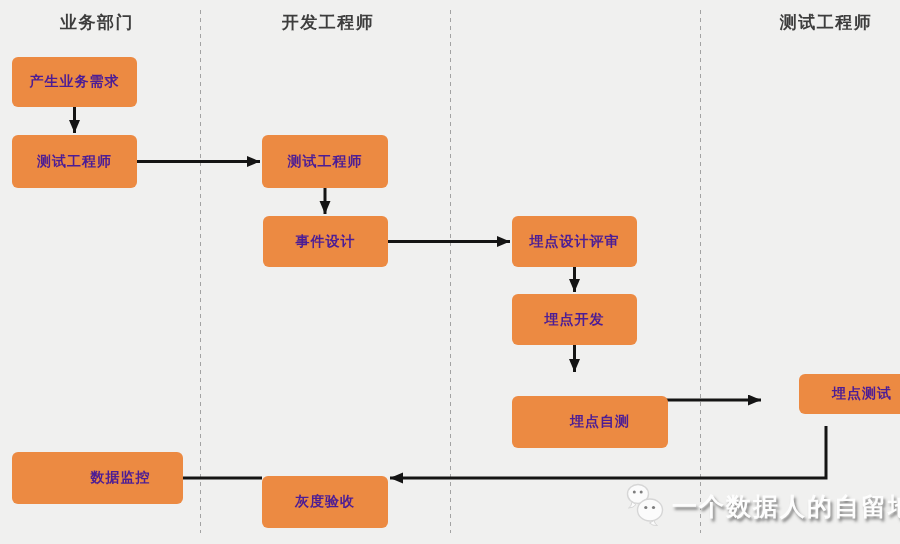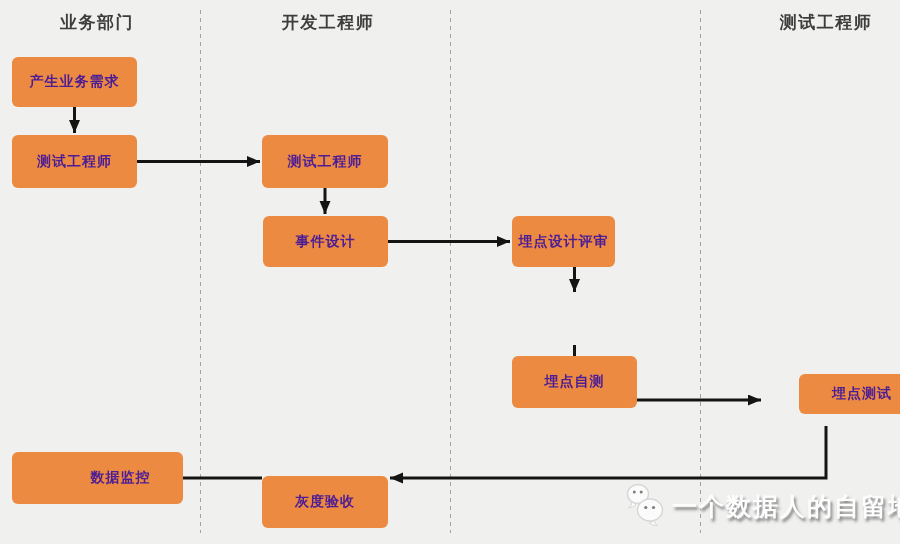--- a/index.html
+++ b/index.html
@@ -49,23 +49,23 @@
     letter-spacing: 1px;
     display: flex;
     align-items: center;
     justify-content: center;
     white-space: nowrap;
   }
   .node-1  { left: 12px;  top: 57px;  width: 125px; height: 50px; }
   .node-2  { left: 12px;  top: 135px; width: 125px; height: 53px; }
   .node-3  { left: 262px; top: 135px; width: 126px; height: 53px; }
   .node-4  { left: 263px; top: 216px; width: 125px; height: 51px; text-align: right; }
-  .node-5  { left: 512px; top: 216px; width: 103px; height: 51px; }
+  .node-5  { left: 512px; top: 216px; width: 125px; height: 51px; }
   .node-6  { left: 512px; top: 294px; width: 125px; height: 51px; }
-  .node-7  { left: 512px; top: 356px; width: 125px; height: 52px; }
+  .node-7  { left: 512px; top: 396px; width: 136px; height: 52px; padding-left: 20px; }
   .node-8  { left: 763px; top: 374px; width: 126px; height: 40px; margin-left: 36px; }
   .node-9  { left: 262px; top: 452px; width: 126px; height: 52px; margin-top: 24px; }
   .node-10 { left: 12px;  top: 452px; width: 125px; height: 52px; padding-left: 46px; }
 
   .arrow-layer {
     position: absolute;
     left: 0; top: 0;
     width: 900px;
     height: 544px;
     pointer-events: none;
@@ -116,20 +116,21 @@
     <line x1="637" y1="400" x2="761" y2="400" stroke="#141414" stroke-width="3" marker-end="url(#ah)"></line>
     <polyline points="826,426 826,478 390,478" fill="none" stroke="#141414" stroke-width="3" marker-end="url(#ah)"></polyline>
     <line x1="262" y1="478" x2="139" y2="478" stroke="#141414" stroke-width="3" marker-end="url(#ah)"></line>
   </svg>
 
   <div class="node node-1">产生业务需求</div>
   <div class="node node-2">测试工程师</div>
   <div class="node node-3">测试工程师</div>
   <div class="node node-4">事件设计</div>
   <div class="node node-5">埋点设计评审</div>
+  <div class="node node-6">埋点开发</div>
   <div class="node node-7">埋点自测</div>
   <div class="node node-8">埋点测试</div>
   <div class="node node-9">灰度验收</div>
   <div class="node node-10">数据监控</div>
 
   <div class="watermark">
     <span>
       <svg width="38" height="44" viewBox="0 0 38 44" xmlns="http://www.w3.org/2000/svg">
 
         <ellipse cx="12" cy="12" rx="10.5" ry="9.5" fill="#fbfbfb" stroke="#d6d6d6" stroke-width="1.4"></ellipse>

